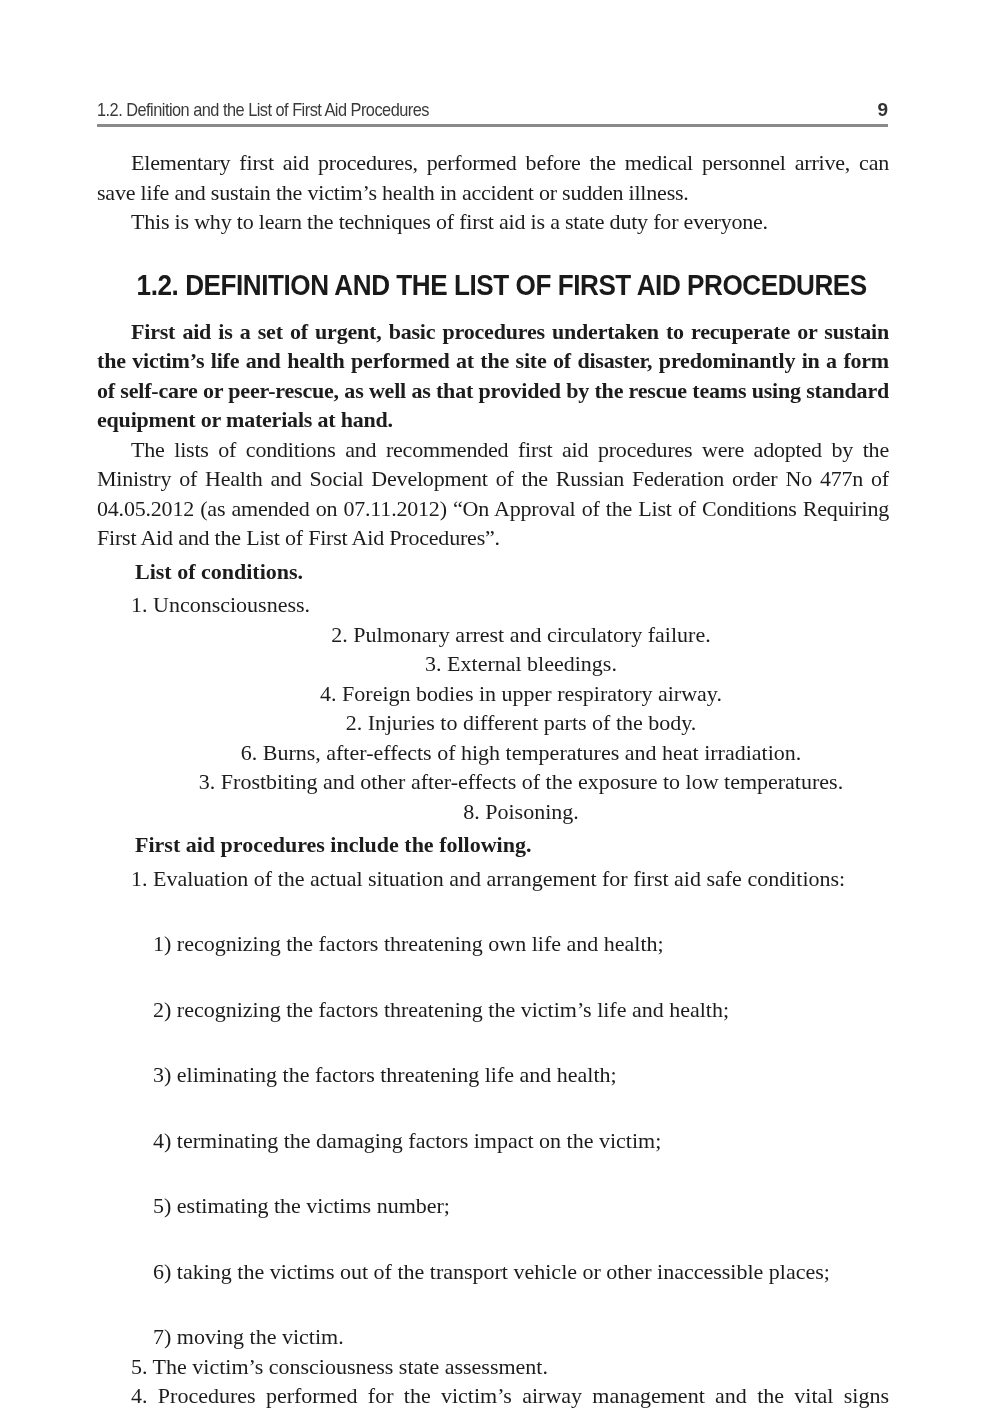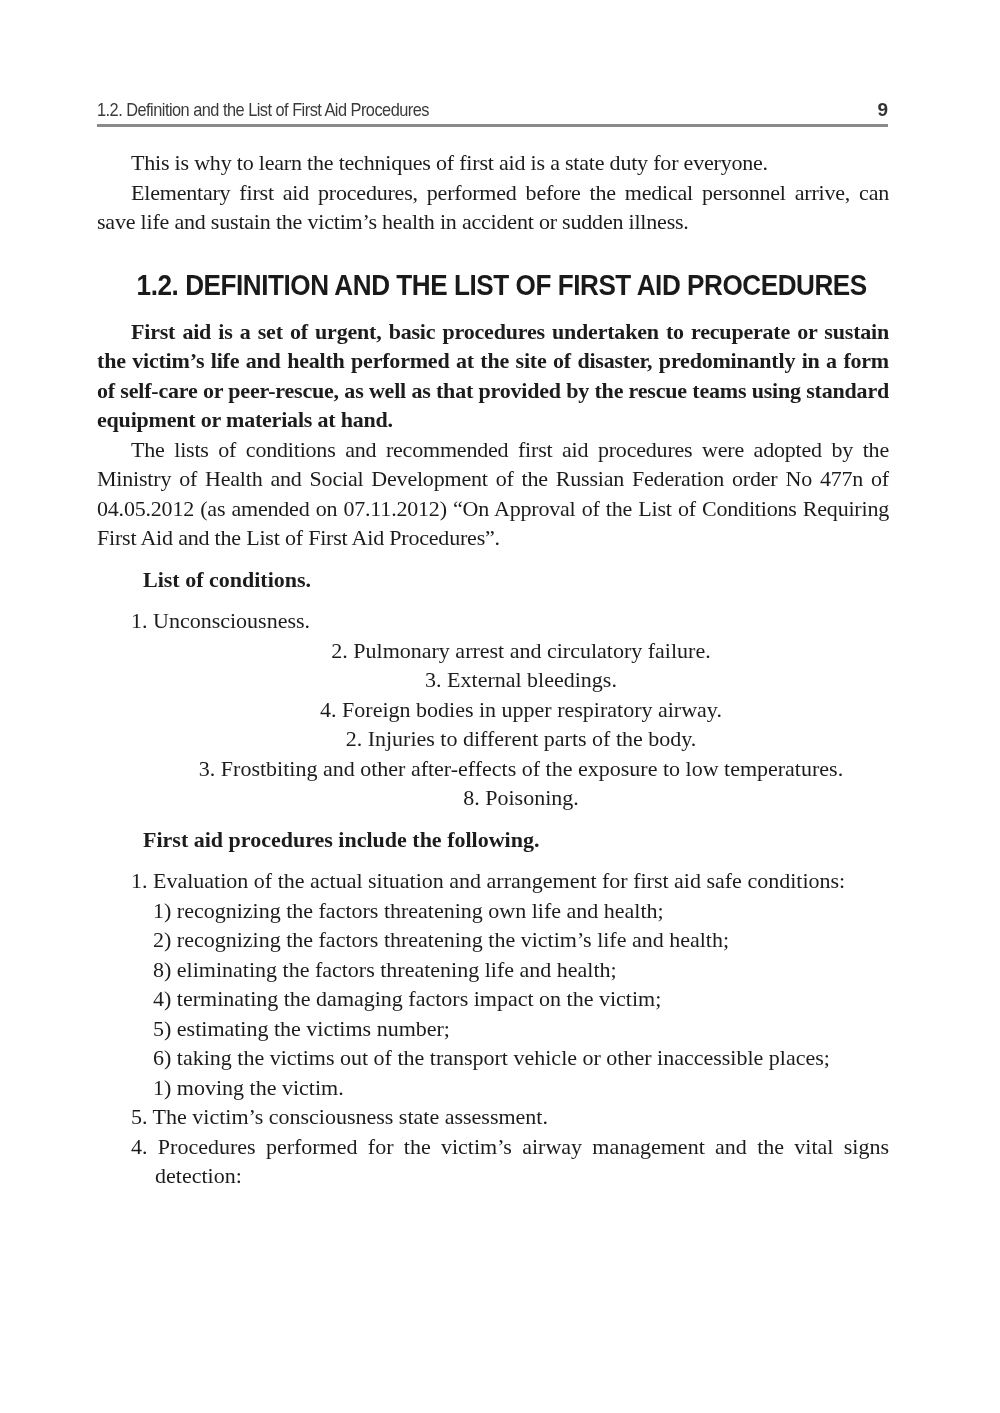--- a/index.html
+++ b/index.html
@@ -18,61 +18,62 @@
   }
   .p { margin: 0; text-align: justify; text-indent: 34px; letter-spacing: -0.2px; }
   .bold { font-weight: bold; }
   h2 {
     margin: 30px 0 14px 0; padding: 0; text-align: center;
     font-family: "Liberation Sans", sans-serif; font-weight: bold; font-size: 29px;
     letter-spacing: -0.5px; line-height: 36px; color: #1a1a1a;
     transform: scaleX(0.9); transform-origin: center;
     white-space: nowrap;
   }
-  .subhead { margin: 12px; padding-left: 34px; font-weight: bold; }
+  .subhead { margin: 4px; padding-left: 34px; font-weight: bold; }
   .li { margin: 0; position: relative; }
   .li-1 { padding-left: 34px; }
   .li-2 { padding-left: 56px; text-align: center; }
   .proc { padding-left: 58px; text-indent: -24px; text-align: justify; }
-  .sub { padding-left: 80px; text-indent: -24px; text-align: justify; }
+  .sub { padding-left: 80px; text-indent: -24px; text-align: justify; margin-top: 36px; }
 </style>
 </head>
 <body>
 
 <div class="header">
   <span class="title">1.2. Definition and the List of First Aid Procedures</span>
   <span class="pageno">9</span>
 </div>
 
 <div class="body">
+  <p class="p">Elementary first aid procedures, performed before the medical personnel arrive, can save life and sustain the victim’s health in accident or sudden illness.</p>
   <p class="p">This is why to learn the techniques of first aid is a state duty for everyone.</p>
-  <p class="p">Elementary first aid procedures, performed before the medical personnel arrive, can save life and sustain the victim’s health in accident or sudden illness.</p>
 
   <h2>1.2. DEFINITION AND THE LIST OF FIRST AID PROCEDURES</h2>
 
   <p class="p bold">First aid is a set of urgent, basic procedures undertaken to recuperate or sustain the victim’s life and health performed at the site of disaster, predominantly in a form of self-care or peer-rescue, as well as that provided by the rescue teams using standard equipment or materials at hand.</p>
   <p class="p">The lists of conditions and recommended first aid procedures were adopted by the Ministry of Health and Social Development of the Russian Federation order No 477n of 04.05.2012 (as amended on 07.11.2012) “On Approval of the List of Conditions Requiring First Aid and the List of First Aid Procedures”.</p>
 
   <p class="subhead">List of conditions.</p>
   <div>
     <p class="li li-1">1. Unconsciousness.</p>
     <p class="li li-2">2. Pulmonary arrest and circulatory failure.</p>
     <p class="li li-2">3. External bleedings.</p>
     <p class="li li-2">4. Foreign bodies in upper respiratory airway.</p>
     <p class="li li-2">2. Injuries to different parts of the body.</p>
+    <p class="li li-2">6. Burns, after-effects of high temperatures and heat irradiation.</p>
     <p class="li li-2">3. Frostbiting and other after-effects of the exposure to low temperatures.</p>
     <p class="li li-2">8. Poisoning.</p>
   </div>
 
   <p class="subhead">First aid procedures include the following.</p>
   <div>
     <p class="li proc">1. Evaluation of the actual situation and arrangement for first aid safe conditions:</p>
     <p class="li sub">1) recognizing the factors threatening own life and health;</p>
     <p class="li sub">2) recognizing the factors threatening the victim’s life and health;</p>
-    <p class="li sub">8) eliminating the factors threatening life and health;</p>
+    <p class="li sub">3) eliminating the factors threatening life and health;</p>
     <p class="li sub">4) terminating the damaging factors impact on the victim;</p>
     <p class="li sub">5) estimating the victims number;</p>
     <p class="li sub">6) taking the victims out of the transport vehicle or other inaccessible places;</p>
-    <p class="li sub">1) moving the victim.</p>
+    <p class="li sub">7) moving the victim.</p>
     <p class="li proc">5. The victim’s consciousness state assessment.</p>
     <p class="li proc">4. Procedures performed for the victim’s airway management and the vital signs detection:</p>
   </div>
 </div>
 
 </body></html>

